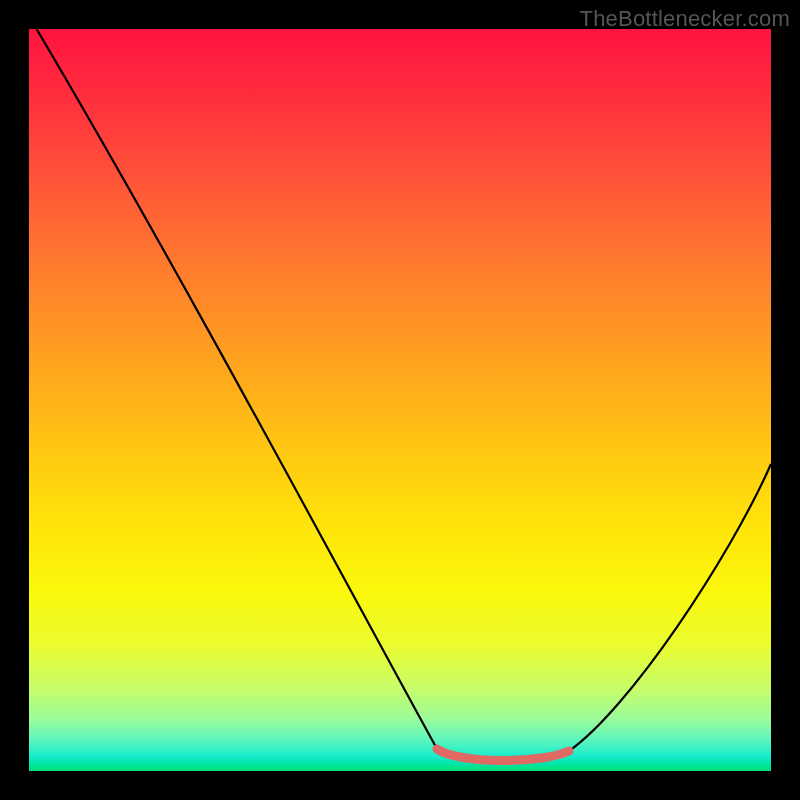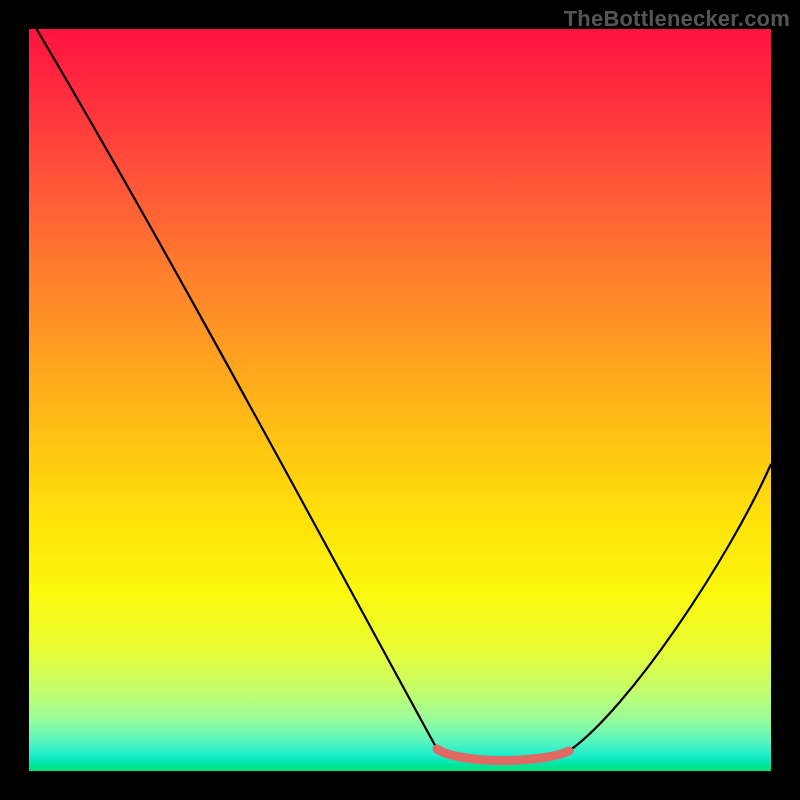--- a/index.html
+++ b/index.html
@@ -10,21 +10,21 @@
     position: relative;
     overflow: hidden;
     font-family: Arial, sans-serif;
   }
   .watermark {
     position: absolute;
     top: 6px;
     right: 10px;
     color: #555;
     font-size: 22px;
-    font-weight: bold;
+    font-weight: normal;
     z-index: 10;
     letter-spacing: 0.2px;
   }
   .plot {
     position: absolute;
     left: 29px;
     top: 29px;
     width: 742px;
     height: 742px;
   }

